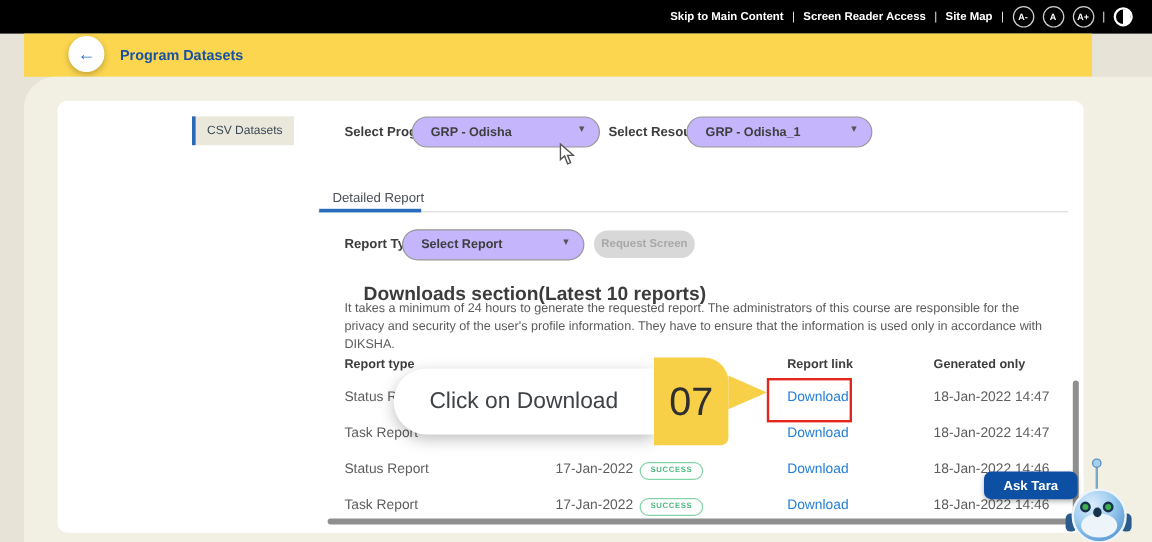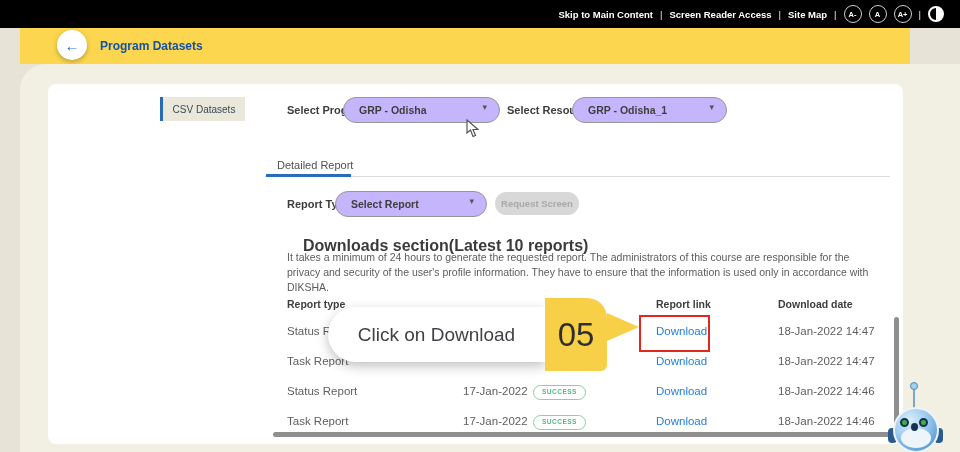--- a/index.html
+++ b/index.html
@@ -149,21 +149,21 @@
     <span class="ddtext">Select Report</span>
     <span class="caret">▾</span>
   </div>
   <div class="request-btn">Request Screen</div>
 
   <div class="dl-heading">Downloads section(Latest 10 reports)</div>
   <div class="dl-desc">It takes a minimum of 24 hours to generate the requested report. The administrators of this course are responsible for the privacy and security of the user's profile information. They have to ensure that the information is used only in accordance with DIKSHA.</div>
 
   <div class="th c1">Report type</div>
   <div class="th c4">Report link</div>
-  <div class="th c5">Download date</div>
+  <div class="th c5">Generated only</div>
 
   <div>
     <span class="cell c1" style="top:325px;">Status Report</span>
     <span class="cell c2" style="top:325px;"></span>
     <span class="cell c4 dl-link" style="top:325px;">Download</span>
     <span class="cell c5" style="top:325px;">18-Jan-2022 14:47</span>
   </div>
 
   <div>
     <span class="cell c1" style="top:355px;">Task Report</span>
@@ -187,23 +187,24 @@
     <span class="cell c4 dl-link" style="top:415px;">Download</span>
     <span class="cell c5" style="top:415px;">18-Jan-2022 14:46</span>
   </div>
 
   <div class="hscroll"></div>
   <div class="vscroll"></div>
 
   <div class="redrect"></div>
 
   <div class="tip-white">Click on Download</div>
-  <div class="tip-yellow">05</div>
+  <div class="tip-yellow">07</div>
   <div class="tip-arrow"></div>
 
+  <div class="asktara">Ask Tara</div>
   <div class="robot">
     <div class="r-ball"></div>
     <div class="r-stem"></div>
     <div class="r-ear" style="left:3px;"></div>
     <div class="r-ear" style="left:49px;"></div>
     <div class="r-head"></div>
     <div class="r-chin"></div>
     <div class="r-eye" style="left:15px;"></div>
     <div class="r-eye" style="left:34px;"></div>
     <div class="r-nose"></div>

